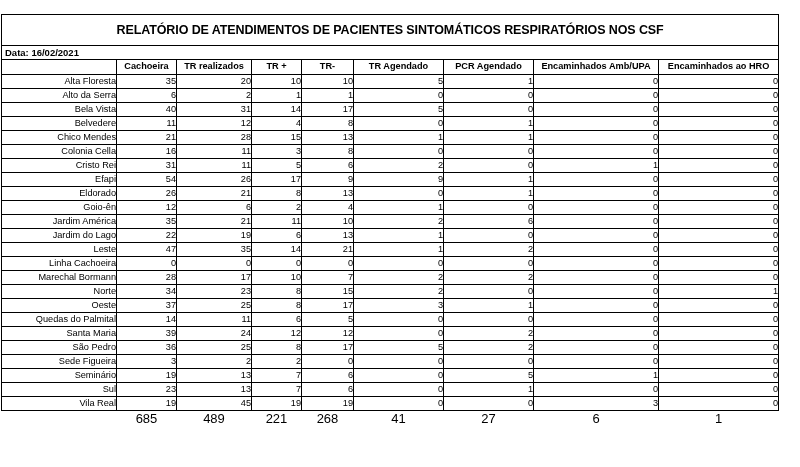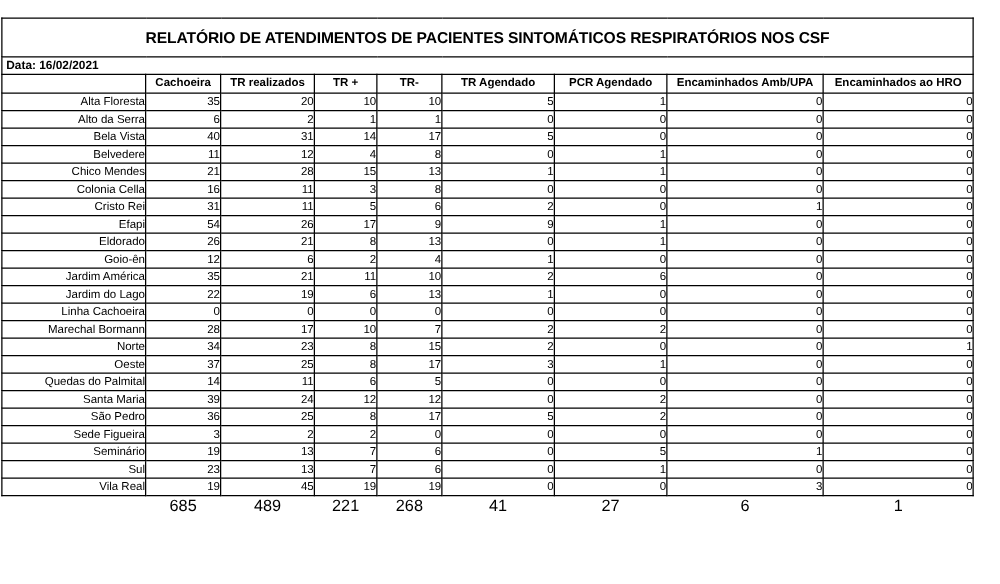--- a/index.html
+++ b/index.html
@@ -264,20 +264,31 @@
           <td class="num">22</td>
           <td class="num">19</td>
           <td class="num">6</td>
           <td class="num">13</td>
           <td class="num">1</td>
           <td class="num">0</td>
           <td class="num">0</td>
           <td class="num">0</td>
         </tr>
         <tr class="data-row">
+          <td class="unit-name">Leste</td>
+          <td class="num">47</td>
+          <td class="num">35</td>
+          <td class="num">14</td>
+          <td class="num">21</td>
+          <td class="num">1</td>
+          <td class="num">2</td>
+          <td class="num">0</td>
+          <td class="num">0</td>
+        </tr>
+        <tr class="data-row">
           <td class="unit-name">Linha Cachoeira</td>
           <td class="num">0</td>
           <td class="num">0</td>
           <td class="num">0</td>
           <td class="num">0</td>
           <td class="num">0</td>
           <td class="num">0</td>
           <td class="num">0</td>
           <td class="num">0</td>
         </tr>

